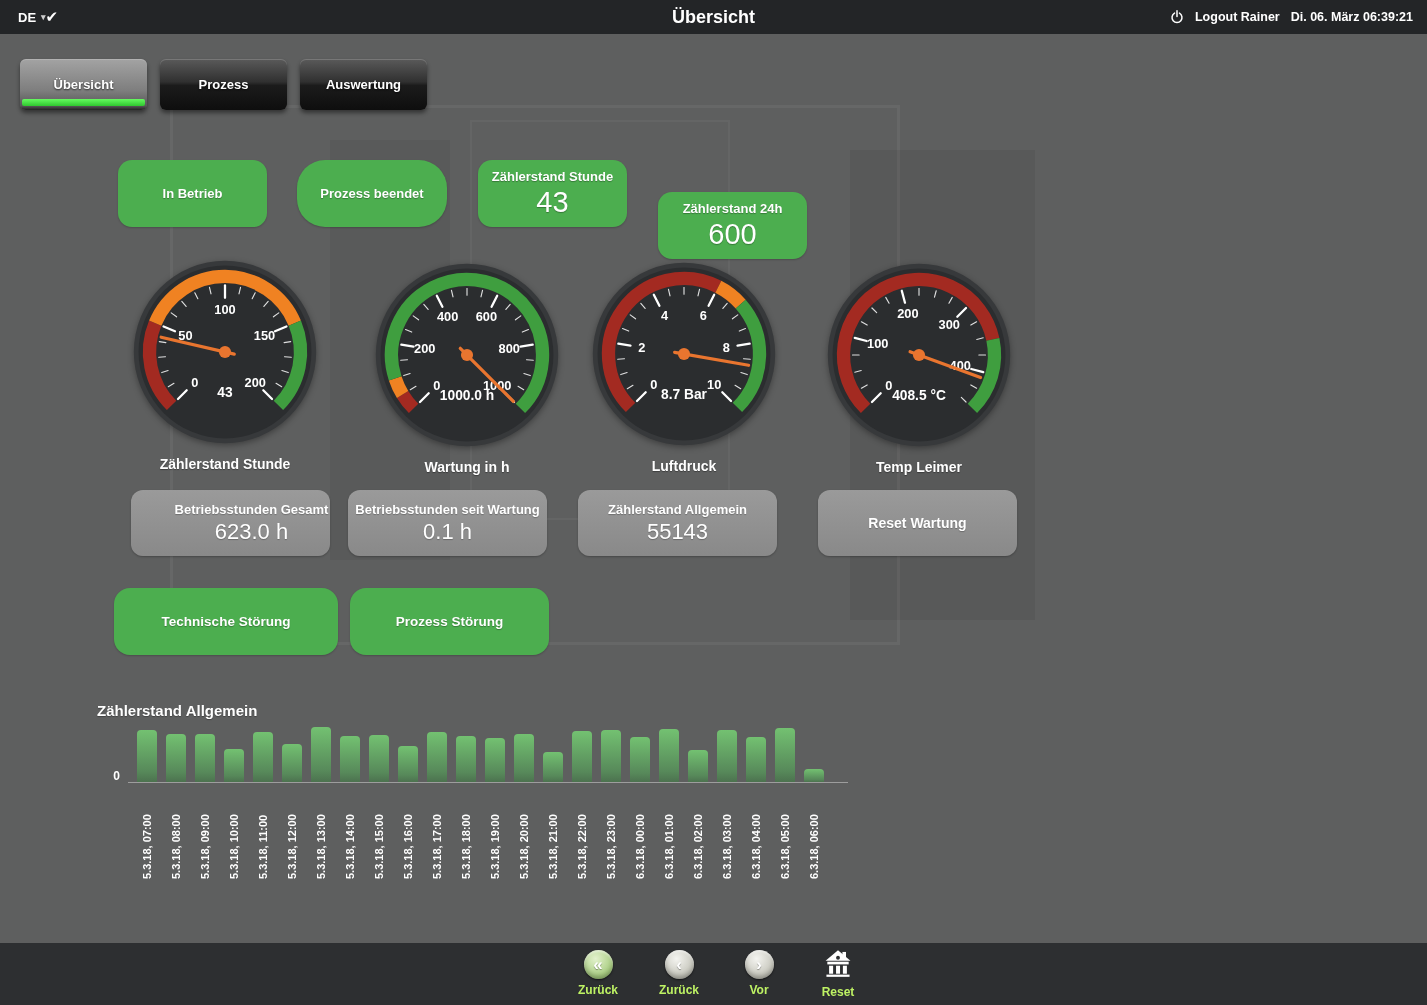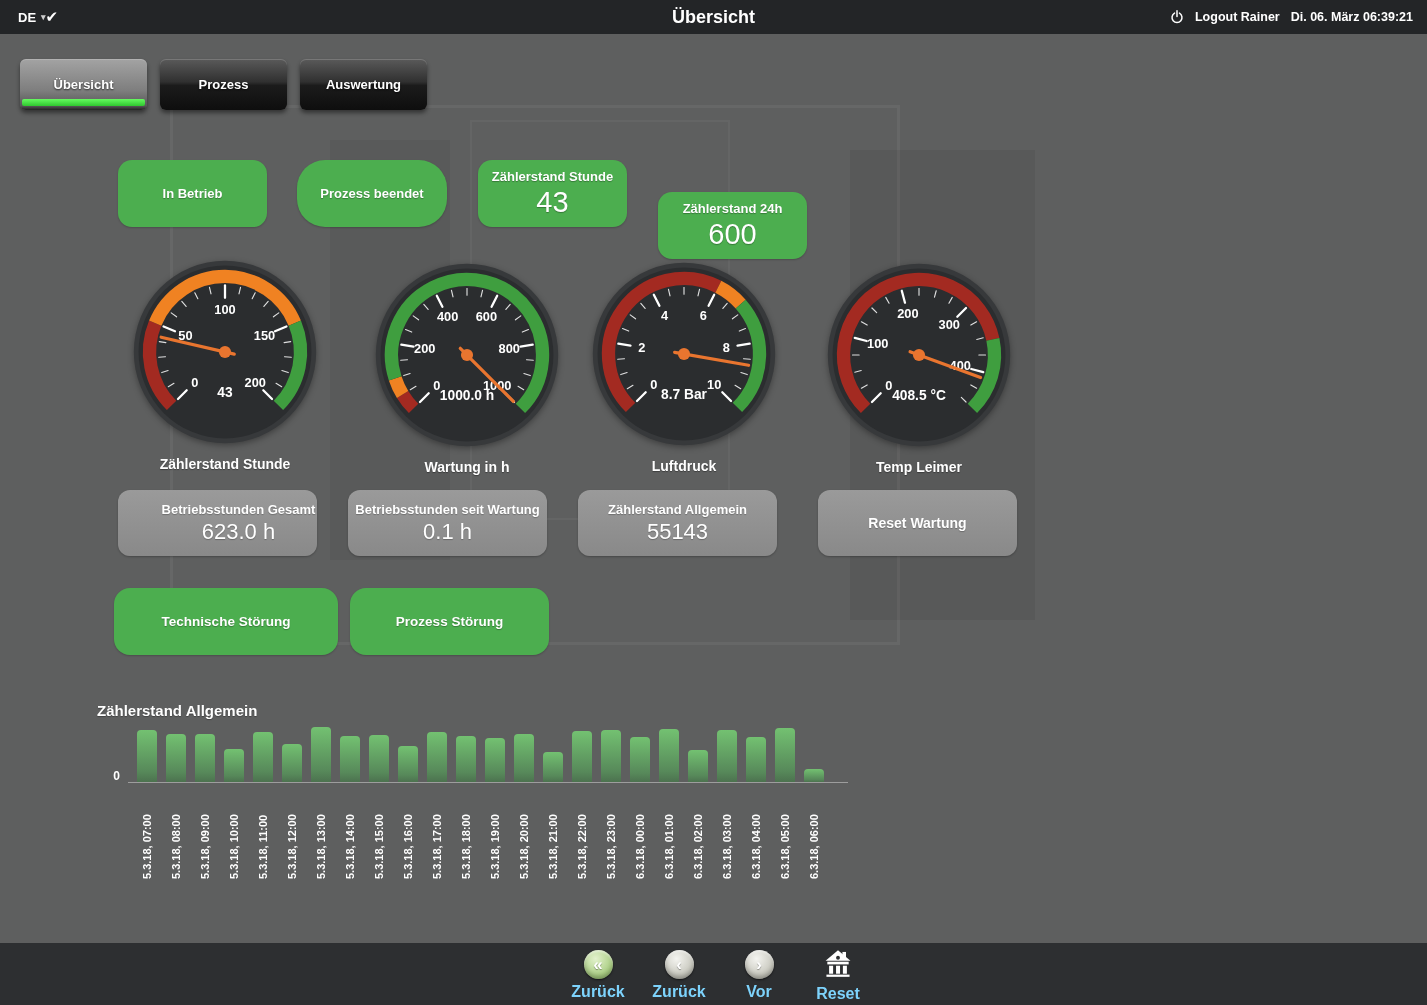--- a/index.html
+++ b/index.html
@@ -71,21 +71,21 @@
           transform-origin:0 0;transform:rotate(-90deg);}
 
   
   .footer{position:absolute;left:0;top:943px;right:0;height:62px;background:#2d2f31;}
   .fbtn{position:absolute;top:7px;width:70px;display:flex;flex-direction:column;align-items:center;gap:4px;cursor:pointer;}
   .fcircle{width:29px;height:29px;border-radius:50%;display:flex;align-items:center;justify-content:center;
            box-shadow:0 1px 2px rgba(0,0,0,.6), inset 0 -3px 4px rgba(0,0,0,.25), inset 0 2px 2px rgba(255,255,255,.5);}
   .fcircle.green{background:radial-gradient(circle at 40% 30%,#e3f2cd,#aace83 65%,#90b869);}
   .fcircle.gray{background:radial-gradient(circle at 40% 30%,#f4f4f0,#c7c7bd 65%,#a9a9a0);}
   .fchev{font-size:17px;line-height:27px;font-weight:bold;color:#fff;text-shadow:0 1px 1px rgba(0,0,0,.35);}
-  .flabel{color:#7dd3fc;font-size:16px;font-weight:bold;}
+  .flabel{color:#bef264;font-size:12px;font-weight:bold;}
 </style>
 </head>
 <body>
 
 <div id="app">
 
   <div class="wm wm1"></div>
   <div class="wm wm2"></div>
   <div class="wm wm3"></div>
   <div class="wm wm4"></div>
@@ -292,21 +292,21 @@
         <text x="88.35314297038657" y="57.533337816991924" fill="#fff" font-size="13.5" font-weight="bold" text-anchor="middle" dominant-baseline="middle" font-family="&quot;Liberation Sans&quot;,sans-serif">200</text>
         <text x="131.81980515339464" y="69.18019484660536" fill="#fff" font-size="13.5" font-weight="bold" text-anchor="middle" dominant-baseline="middle" font-family="&quot;Liberation Sans&quot;,sans-serif">300</text>
         <text x="143.46666218300808" y="112.64685702961344" fill="#fff" font-size="13.5" font-weight="bold" text-anchor="middle" dominant-baseline="middle" font-family="&quot;Liberation Sans&quot;,sans-serif">400</text>
         <line x1="90.60905747905291" y1="96.56340305414383" x2="164.79750339453494" y2="123.7125189264075" stroke="#e9752f" stroke-width="3.4" stroke-linecap="round"></line>
         <circle cx="100" cy="100" r="6.4" fill="#e9752f"></circle>
         <text x="100" y="147" fill="#fff" font-size="14.5" font-weight="bold" text-anchor="middle" font-family="&quot;Liberation Sans&quot;,sans-serif">408.5 °C</text>
       </svg>
     <div class="gauge-caption">Temp Leimer</div>
   </div>
 
-  <div class="info-tile" style="left:118px;padding-left:42px;">
+  <div class="info-tile" style="left:131px;padding-left:42px;">
     <div class="i-label">Betriebsstunden Gesamt</div>
     <div class="i-value">623.0 h</div>
   </div>
   <div class="info-tile" style="left:348px;">
     <div class="i-label">Betriebsstunden seit Wartung</div>
     <div class="i-value">0.1 h</div>
   </div>
   <div class="info-tile" style="left:578px;">
     <div class="i-label">Zählerstand Allgemein</div>
     <div class="i-value">55143</div>

